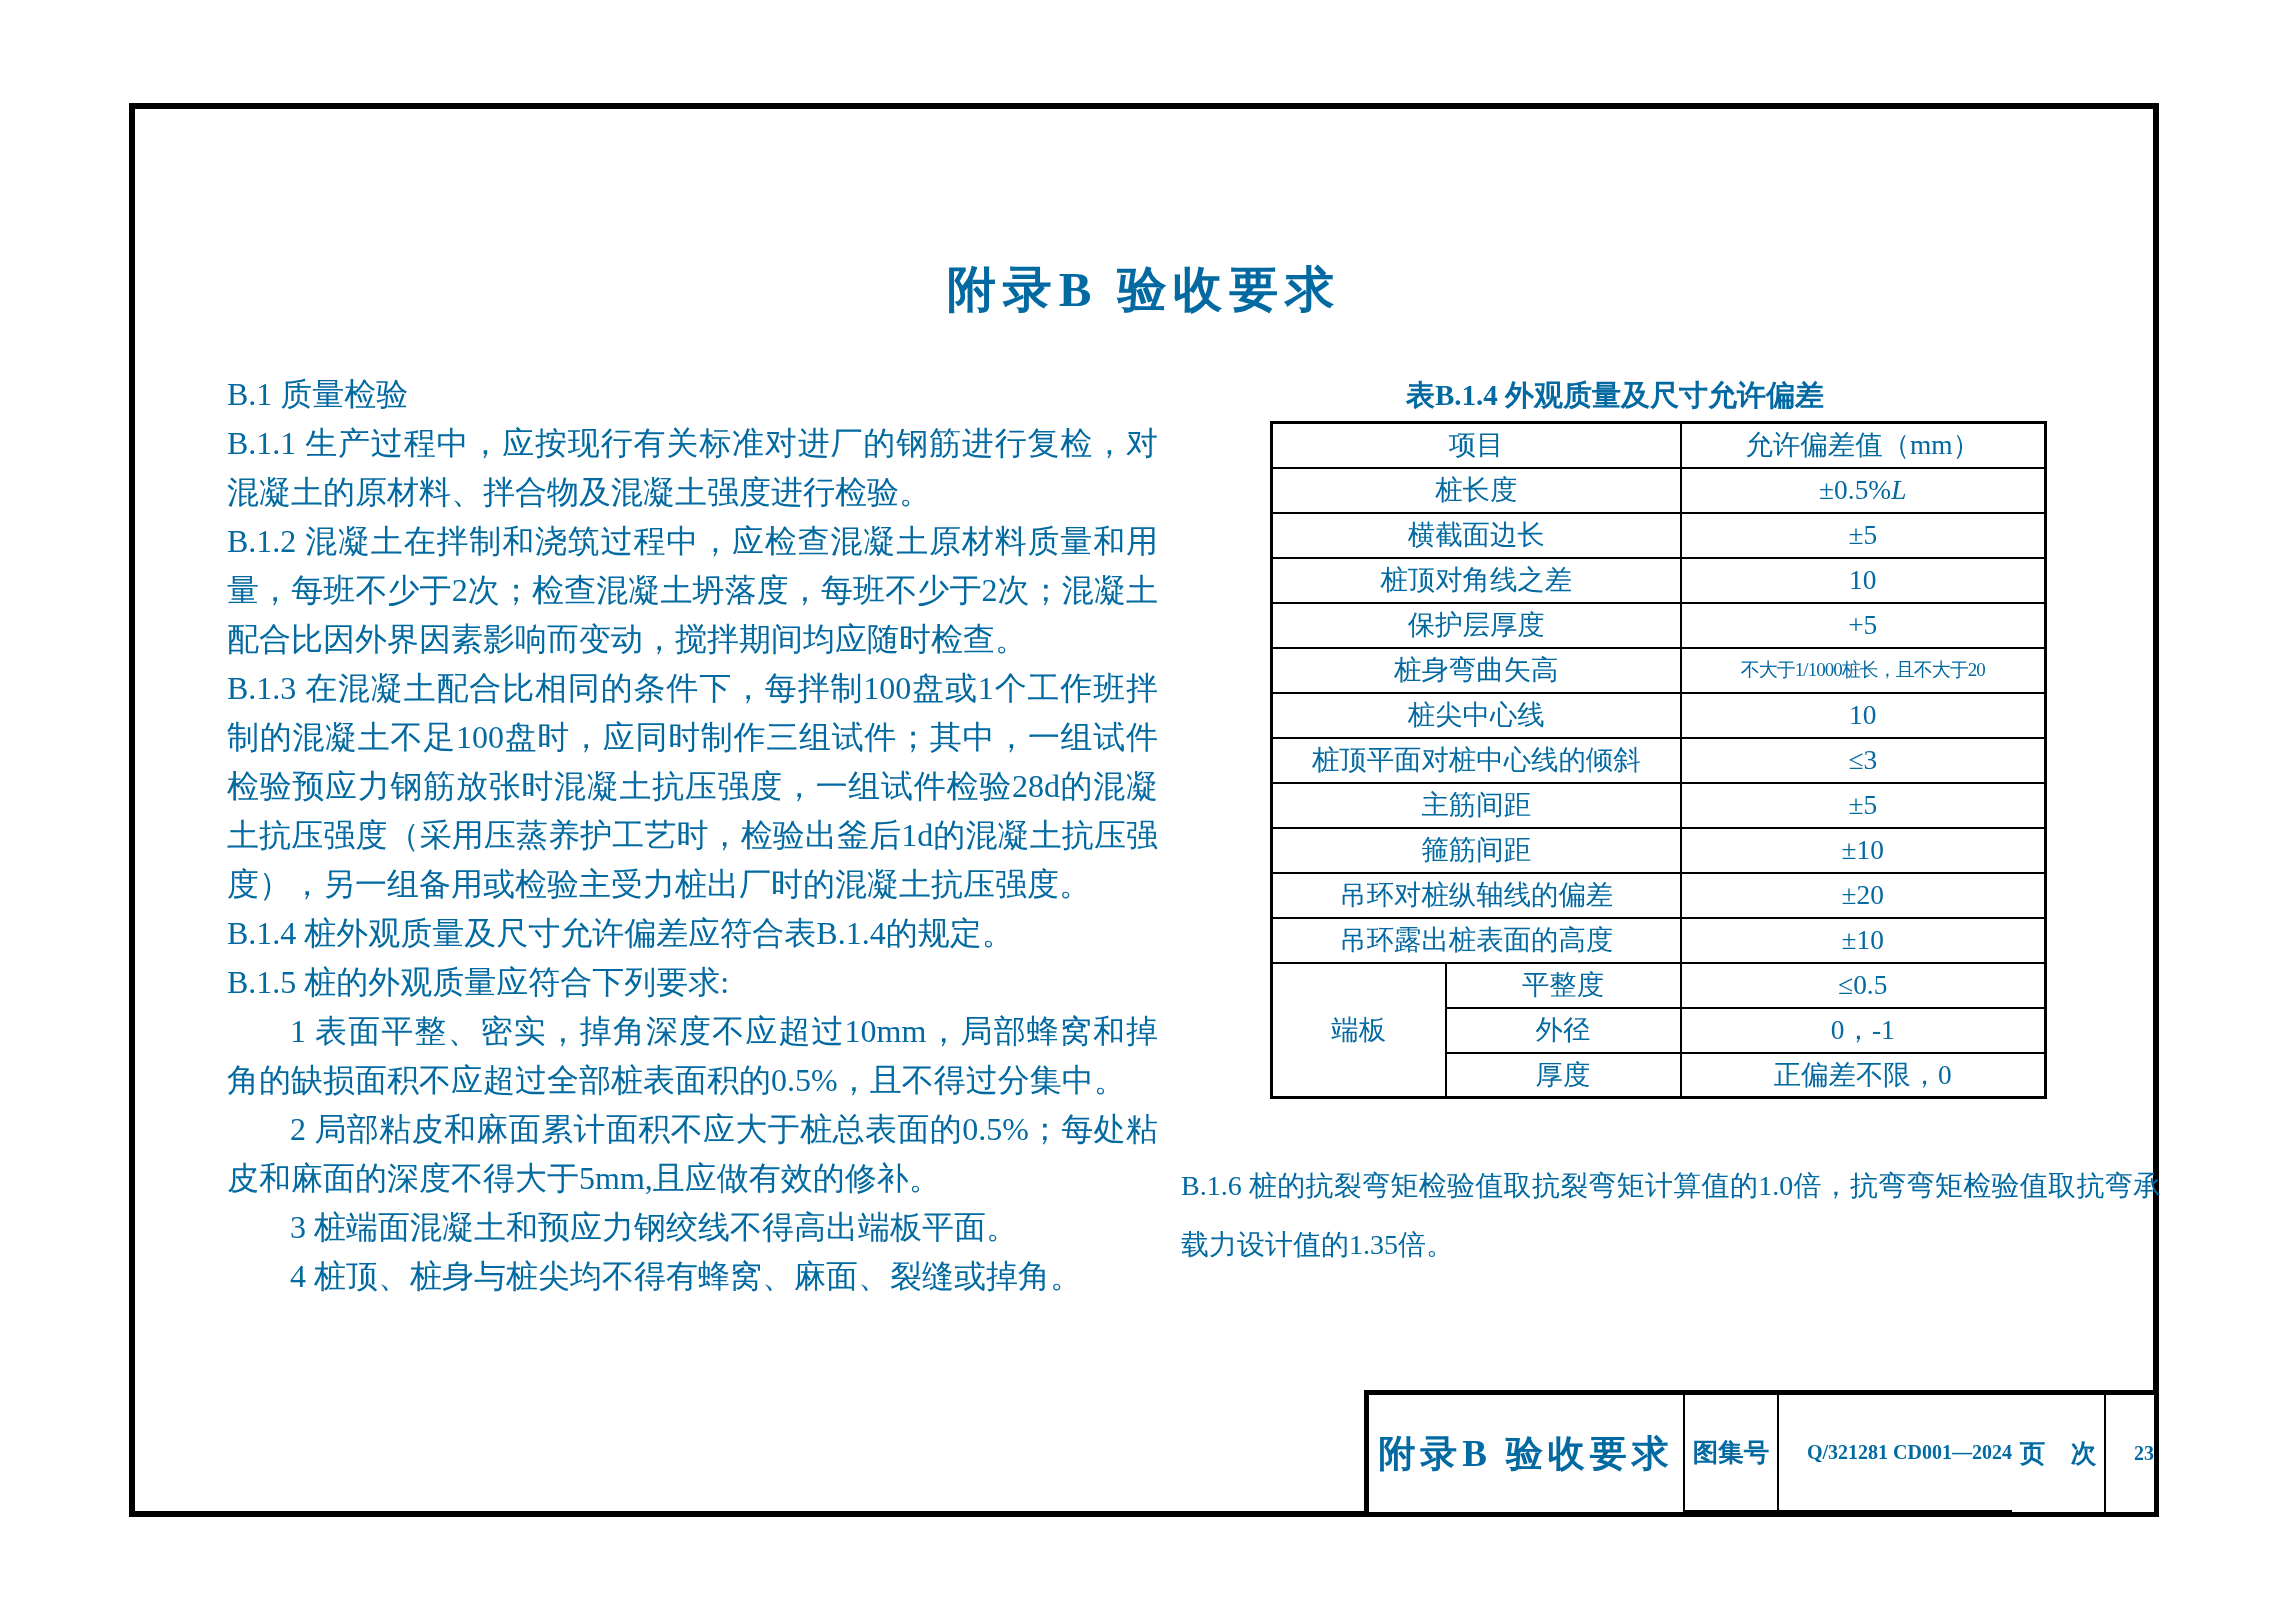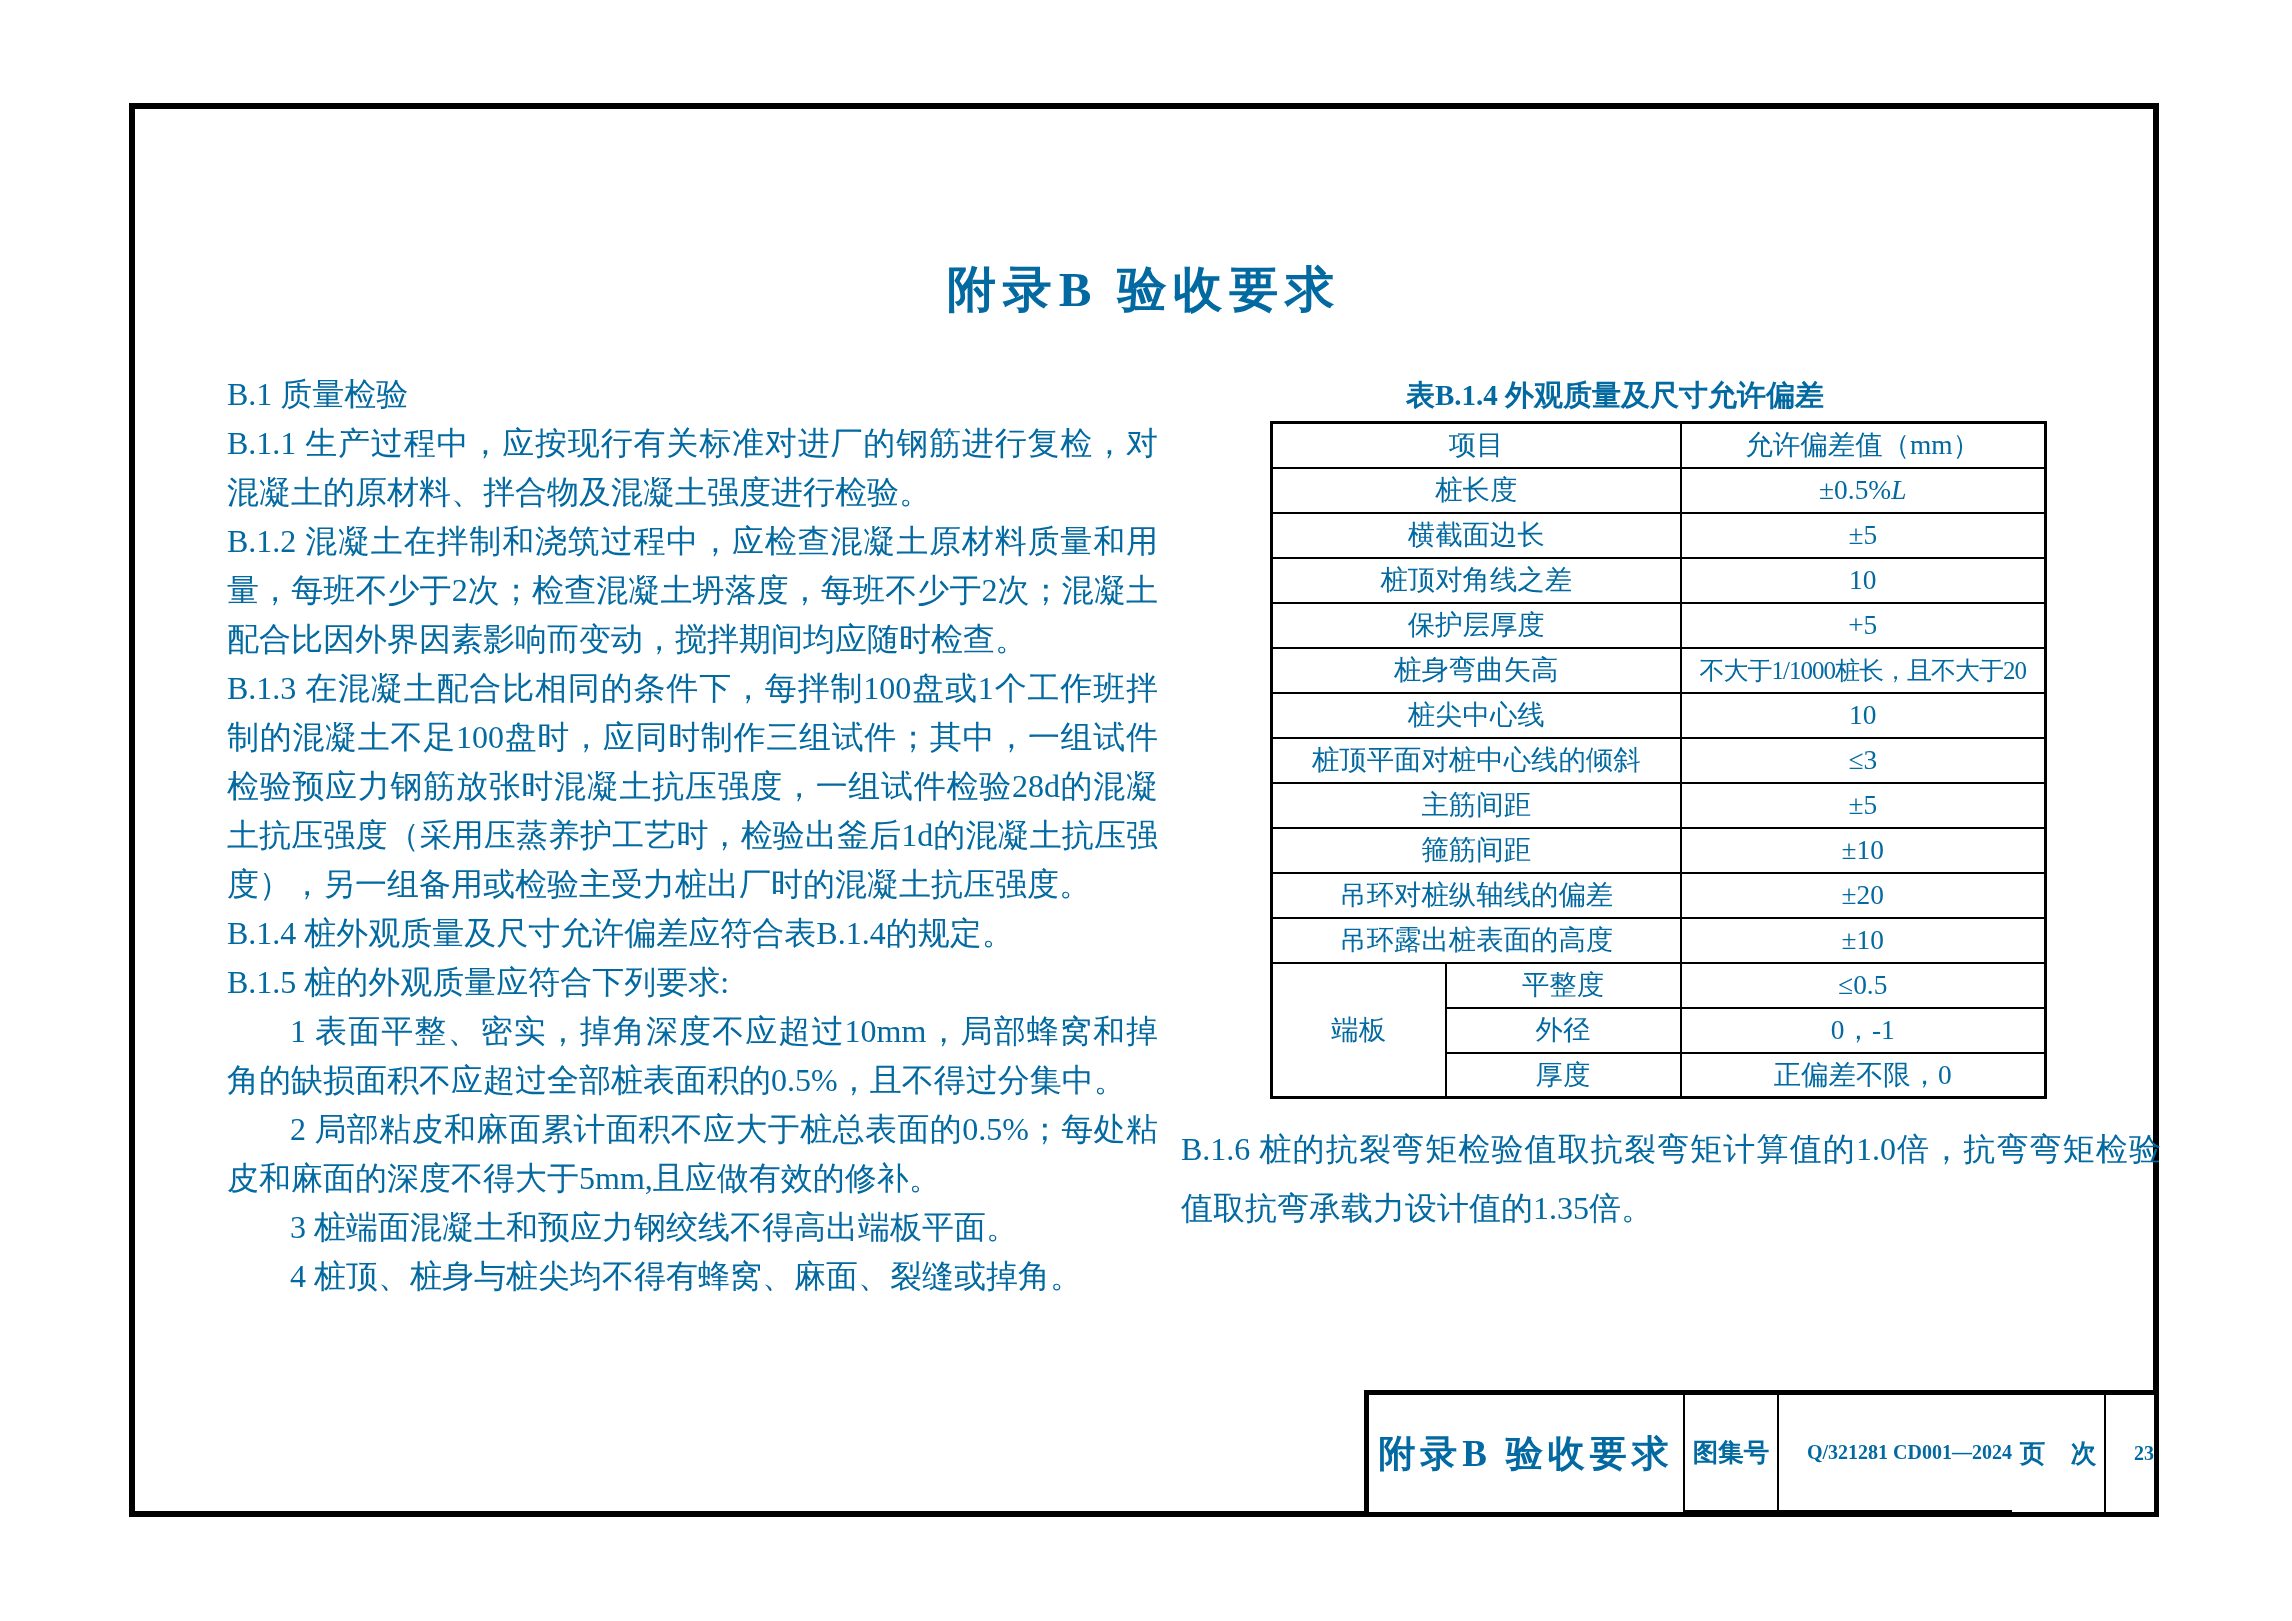--- a/index.html
+++ b/index.html
@@ -56,26 +56,26 @@
   table.spec-table td {
     border: 2.9px solid #000;
     height: 45px;
     text-align: center;
     vertical-align: middle;
     font-size: 27.4px;
     padding: 0 3.9px;
     overflow: hidden;
     white-space: nowrap;
   }
-  table.spec-table td.long-val { font-size: 25px; letter-spacing: -1px; }
+  table.spec-table td.long-val { font-size: 19px; letter-spacing: -1px; }
   table.spec-table td i { font-style: italic; font-family: "Liberation Serif", serif; }
   .note {
     position: absolute;
-    left: 1181px; top: 1120px; width: 980px;
-    font-size: 32px;
+    left: 1181px; top: 1156px; width: 980px;
+    font-size: 28px;
     line-height: 59px;
     text-align: justify;
   }
   .titleblock {
     position: absolute;
     left: 1364px; top: 1390px;
     width: 795px; height: 127px;
     border: 5.9px solid #000;
     background: #fff;
     display: flex;

